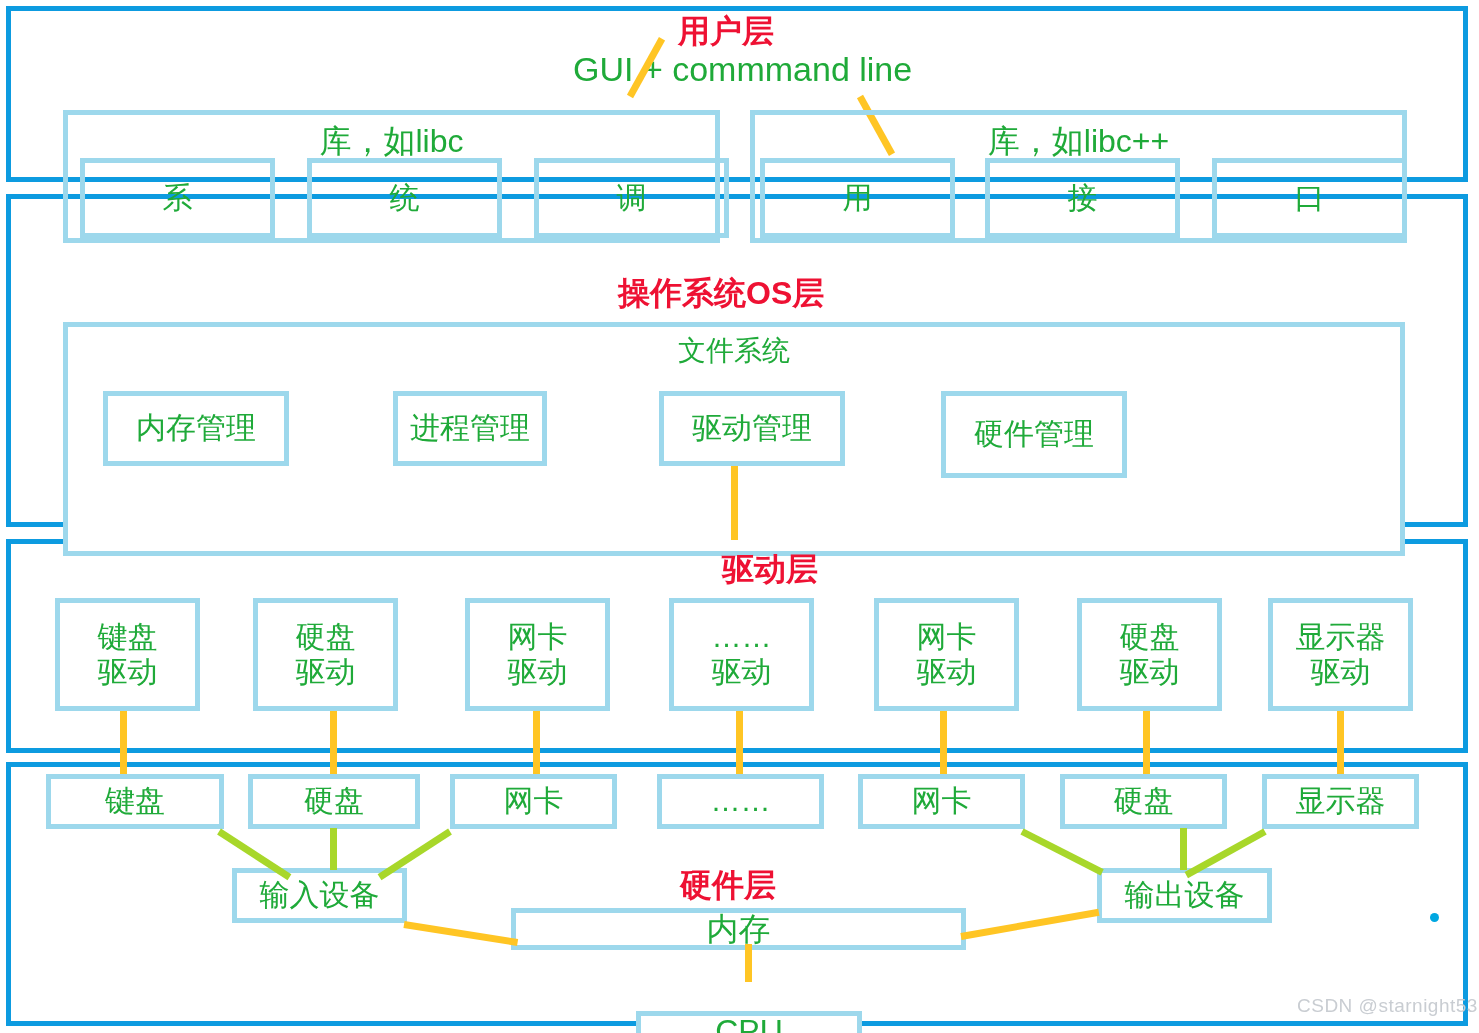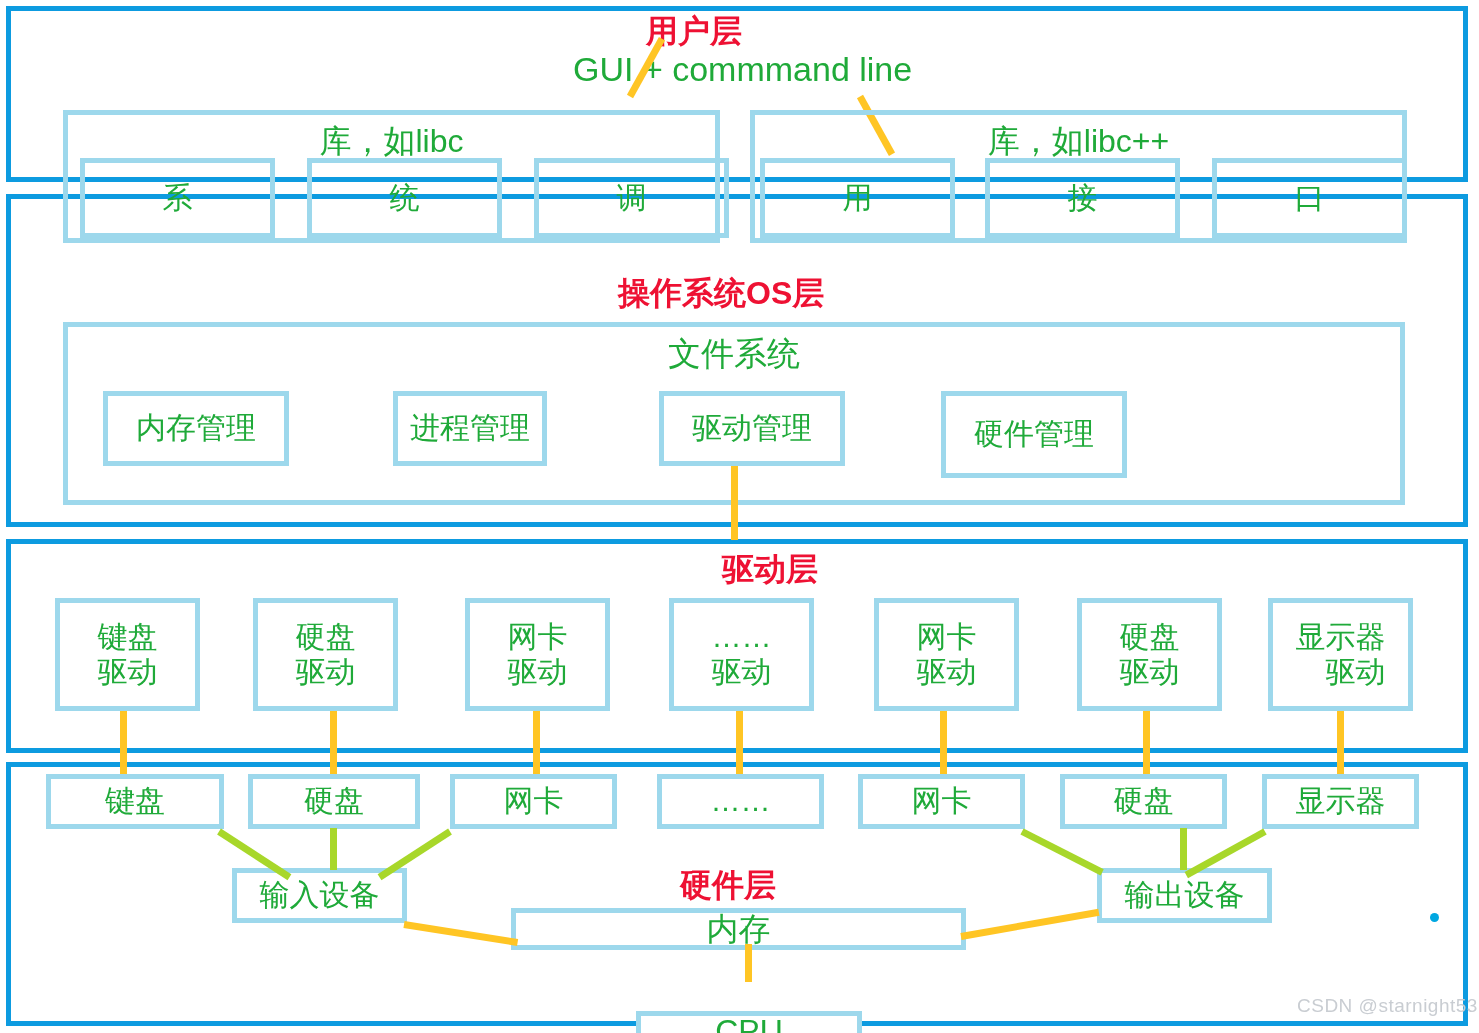--- a/index.html
+++ b/index.html
@@ -31,21 +31,21 @@
     position: absolute;
     border: 5px solid #9dd8ec;
     box-sizing: border-box;
     background: #ffffff;
     display: flex;
     align-items: center;
     justify-content: center;
     color: #1faa39;
     font-size: 30px;
     line-height: 1.15;
-    text-align: right;
+    text-align: center;
     white-space: pre-line;
   }
   .lbox.transparentbg { background: transparent; }
 
   
   .lbox.toplabel {
     align-items: flex-start;
     justify-content: center;
     padding-top: 8px;
   }
@@ -106,21 +106,21 @@
 <div id="canvas">
 
   <div class="layer" style="left:6px; top:6px; width:1462px; height:176px;"></div>
 
   <div class="layer" style="left:6px; top:194px; width:1462px; height:333px;"></div>
 
   <div class="layer" style="left:6px; top:539px; width:1462px; height:214px;"></div>
 
   <div class="layer" style="left:6px; top:762px; width:1462px; height:264px;"></div>
 
-  <div class="txt title-red" style="left:646px; top:10px;text-align:center;">用户层</div>
+  <div class="txt title-red" style="left:678px; top:10px;text-align:center;">用户层</div>
 
   <div class="txt txt-green-lg" style="left:573px; top:50px;">GUI + commmand line</div>
 
   <div class="diag line" style="left:630px; top:93px; width:66px; transform:rotate(-61deg);"></div>
   <div class="diag line" style="left:860px; top:93px; width:66px; transform:rotate(61deg);"></div>
 
   <div class="lbox toplabel transparentbg" style="left:63px; top:110px; width:657px; height:133px; font-size:32px;">
     <span>库，如libc</span>
   </div>
 
@@ -142,21 +142,21 @@
   </div>
   <div class="lbox transparentbg" style="left:985px; top:158px; width:195px; height:80px;">
     <span>接</span>
   </div>
   <div class="lbox transparentbg" style="left:1212px; top:158px; width:195px; height:80px;">
     <span>口</span>
   </div>
 
   <div class="txt title-red" style="left:618px; top:272px;">操作系统OS层</div>
 
-  <div class="lbox toplabel" style="left:63px; top:322px; width:1342px; height:183px; font-size:33px;">
+  <div class="lbox toplabel" style="left:63px; top:322px; width:1342px; height:234px; font-size:28px;">
     <span>文件系统</span>
   </div>
 
   <div class="lbox" style="left:103px; top:391px; width:186px; height:75px;">
     <span>内存管理</span>
   </div>
   <div class="lbox" style="left:393px; top:391px; width:154px; height:75px;">
     <span>进程管理</span>
   </div>
   <div class="lbox" style="left:659px; top:391px; width:186px; height:75px;">

